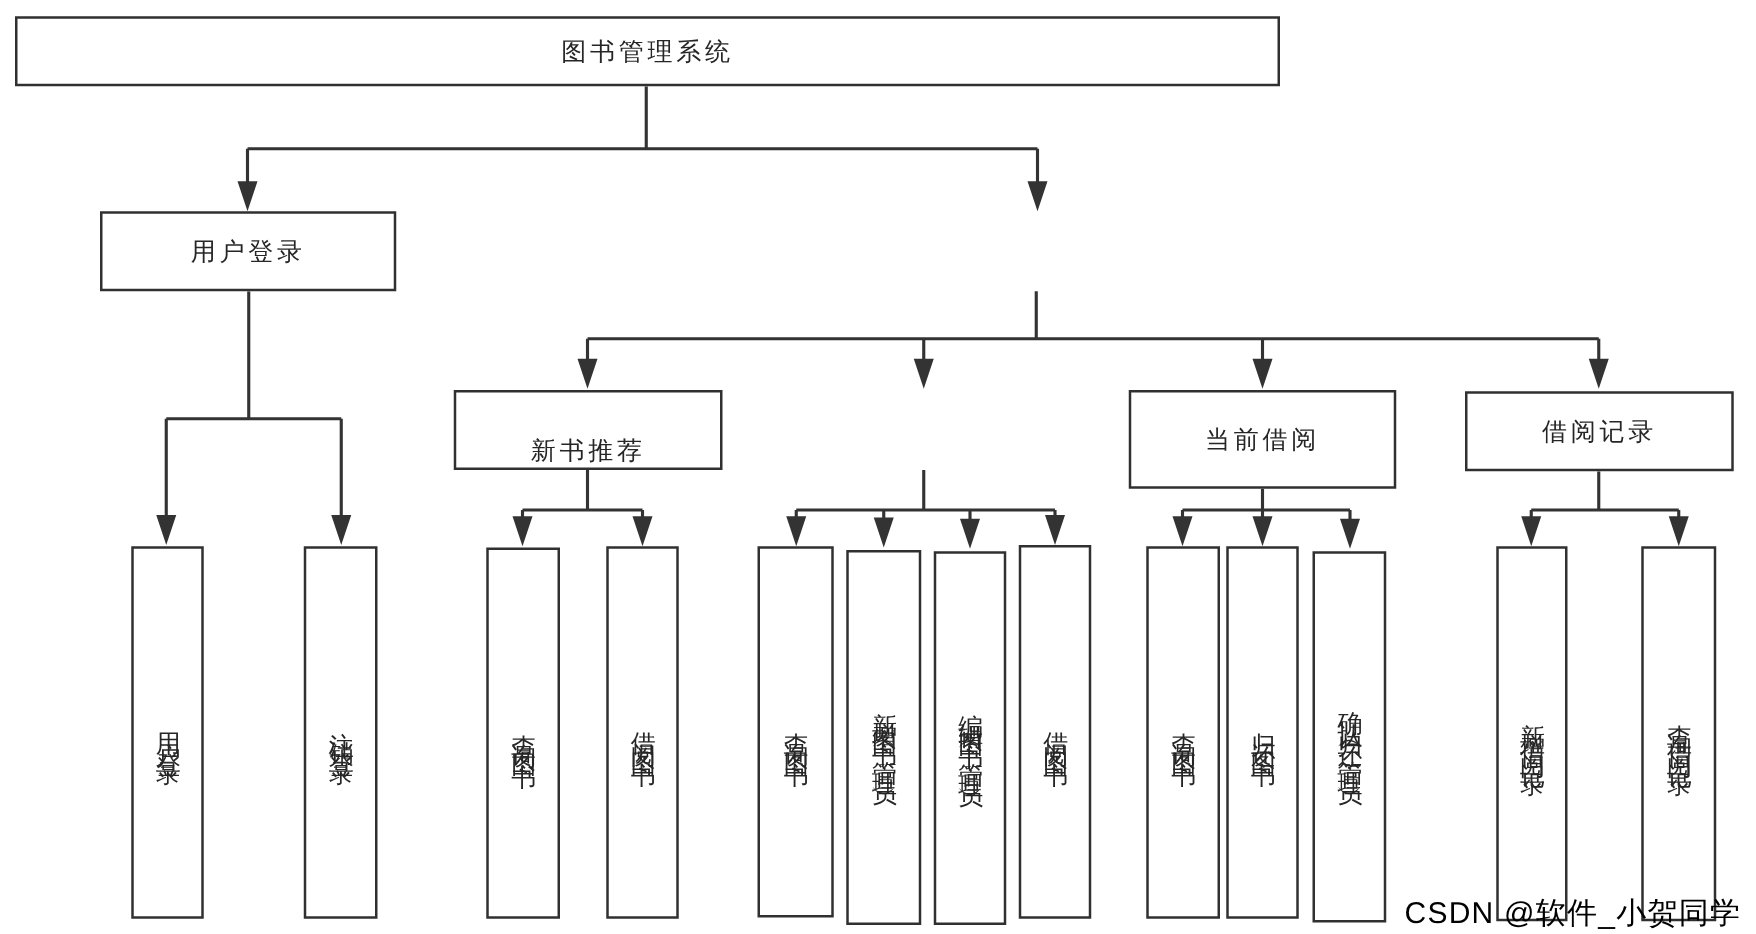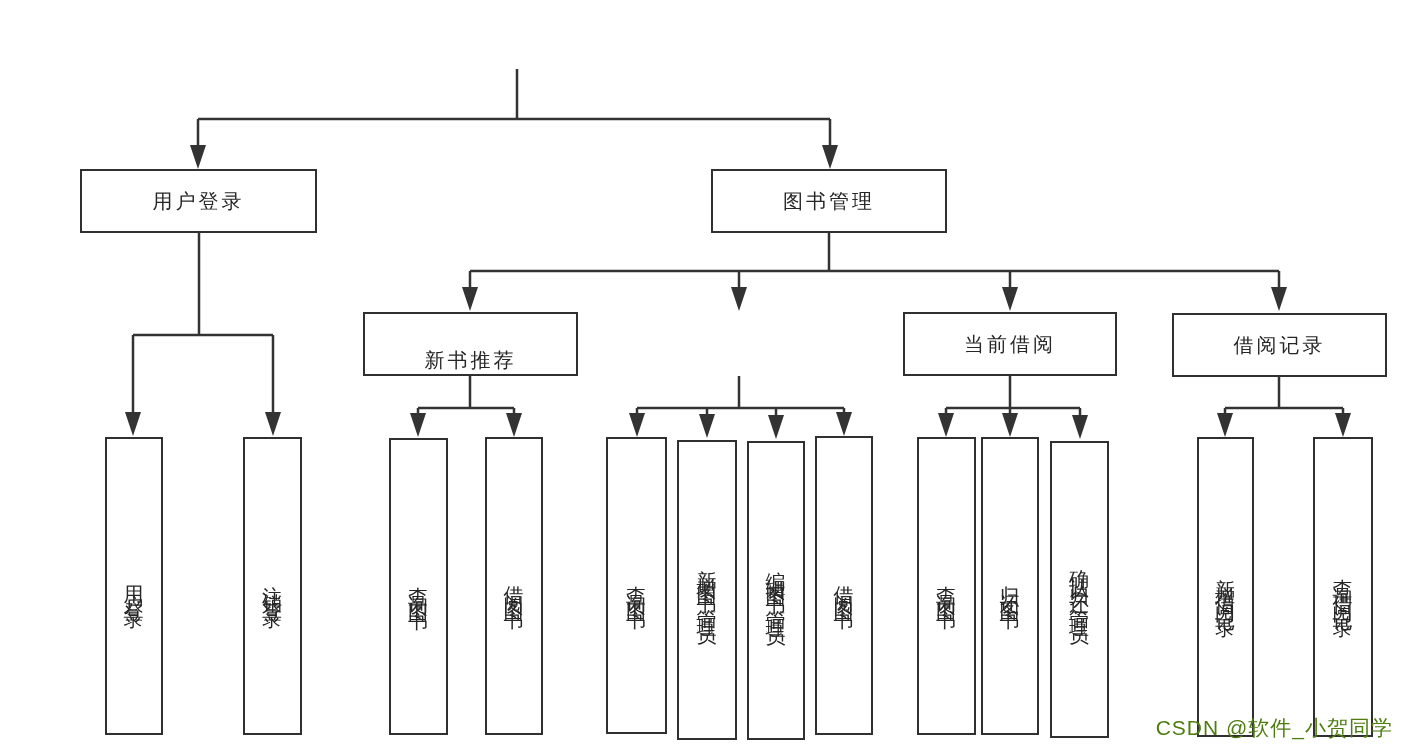--- a/index.html
+++ b/index.html
@@ -40,23 +40,23 @@
     font-size: 20px;
     letter-spacing: 8px;
     line-height: 1;
     color: #262626;
     white-space: nowrap;
   }
   #watermark {
     position: absolute;
     top: 714px;
     right: 12px;
-    font-size: 21px;
+    font-size: 24px;
     letter-spacing: 1px;
-    color: #4d7c0f;
+    color: #000000;
     white-space: nowrap;
     z-index: 5;
   }
 </style>
 </head>
 <body>
 
 <div id="canvas">
 
   <svg id="wires" viewBox="0 0 1405 747" xmlns="http://www.w3.org/2000/svg">
@@ -95,32 +95,32 @@
       <path class="ah" d="M1002 413 h16 l-8 24 z"></path>
       <path class="ah" d="M1072 415 h16 l-8 24 z"></path>
     </g>
     <g>
       <path class="ln" d="M1279 377 V408 M1225 408 H1343 M1225 408 V416 M1343 408 V416"></path>
       <path class="ah" d="M1217 413 h16 l-8 24 z"></path>
       <path class="ah" d="M1335 413 h16 l-8 24 z"></path>
     </g>
   </svg>
 
+  <div class="box" style="left:12px; top:13px; width:1012px; height:56px;">
+    <span class="hlabel">图书管理系统</span>
+  </div>
 
   <div class="box" style="left:80px; top:169px; width:237px; height:64px;">
     <span class="hlabel">用户登录</span>
-  </div>
-  <div class="box" style="left:711px; top:169px; width:236px; height:64px;">
-    <span class="hlabel">图书管理</span>
   </div>
 
   <div class="box" style="left:363px; top:312px; width:215px; height:64px;align-items:flex-end;">
     <span class="hlabel">新书推荐</span>
   </div>
-  <div class="box" style="left:903px; top:312px; width:214px; height:64px;">
+  <div class="box" style="left:903px; top:312px; width:214px; height:79px;">
     <span class="hlabel">当前借阅</span>
   </div>
   <div class="box" style="left:1172px; top:313px; width:215px; height:64px;">
     <span class="hlabel">借阅记录</span>
   </div>
 
   <div class="box" style="left:105px; top:437px; width:58px; height:298px;">
     <span class="vlabel">用户登录</span>
   </div>
   <div class="box" style="left:243px; top:437px; width:59px; height:298px;">

